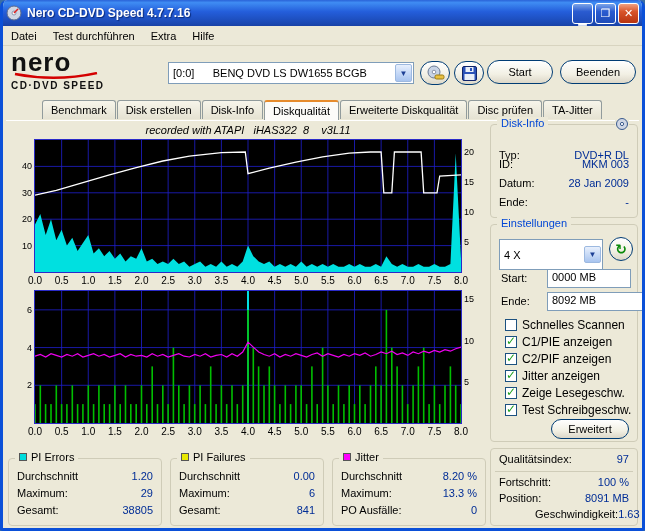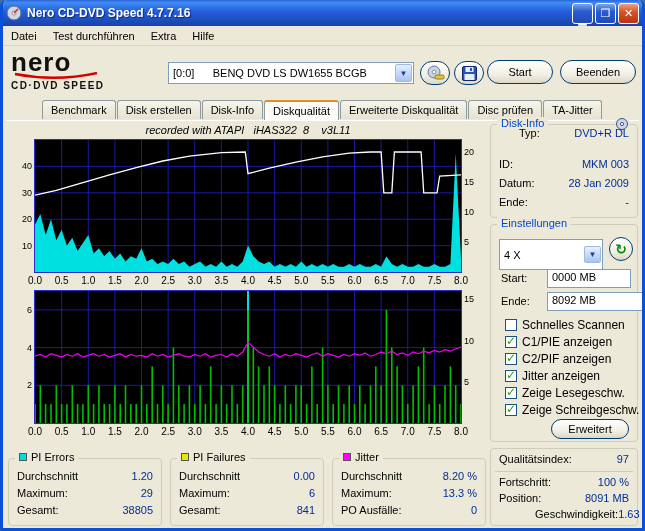--- a/index.html
+++ b/index.html
@@ -342,21 +342,21 @@
           <span style="left: 442px;">8.0</span>
         </div>
     </div>
 
     <div class="gbox" style="left:487px;top:98px;width:148px;height:94px;">
       <span class="gtitle">Disk-Info</span>
       <svg width="14" height="14" viewBox="0 0 14 14" style="position:absolute;top:-8px;right:8px;background:#ece9d8;">
         <circle cx="7" cy="7" r="5.5" fill="#cfd6e4" stroke="#3a5a8c"></circle>
         <circle cx="7" cy="7" r="1.6" fill="#fff" stroke="#3a5a8c"></circle>
       </svg>
-      <div class="row" style="top:2px;margin-left:20px;">
+      <div class="row" style="top:24px;">
         <span class="lab">Typ:</span>
         <span class="val">DVD+R DL</span>
       </div>
       <div class="row" style="top:33px;">
         <span class="lab">ID:</span>
         <span class="val">MKM 003</span>
       </div>
       <div class="row" style="top:52px;">
         <span class="lab">Datum:</span>
         <span class="val">28 Jan 2009</span>
@@ -398,21 +398,21 @@
       <div class="cbrow" style="top:143px;">
         <span class="cb checked"></span>
         <span>Jitter anzeigen</span>
       </div>
       <div class="cbrow" style="top:160px;">
         <span class="cb checked"></span>
         <span>Zeige Lesegeschw.</span>
       </div>
       <div class="cbrow" style="top:177px;">
         <span class="cb checked"></span>
-        <span>Zeige Schreibgeschw.</span>
+        <span>Test Schreibgeschw.</span>
       </div>
 
       <div class="xpbtn" style="position:absolute;right:8px;top:194px;width:78px;height:20px;">Erweitert</div>
     </div>
 
     <div class="gbox" style="left:487px;top:422px;width:148px;height:78px;">
       <div class="row" style="top:4px;">
         <span class="lab">Qualitätsindex:</span>
         <span class="val">97</span>
       </div>

